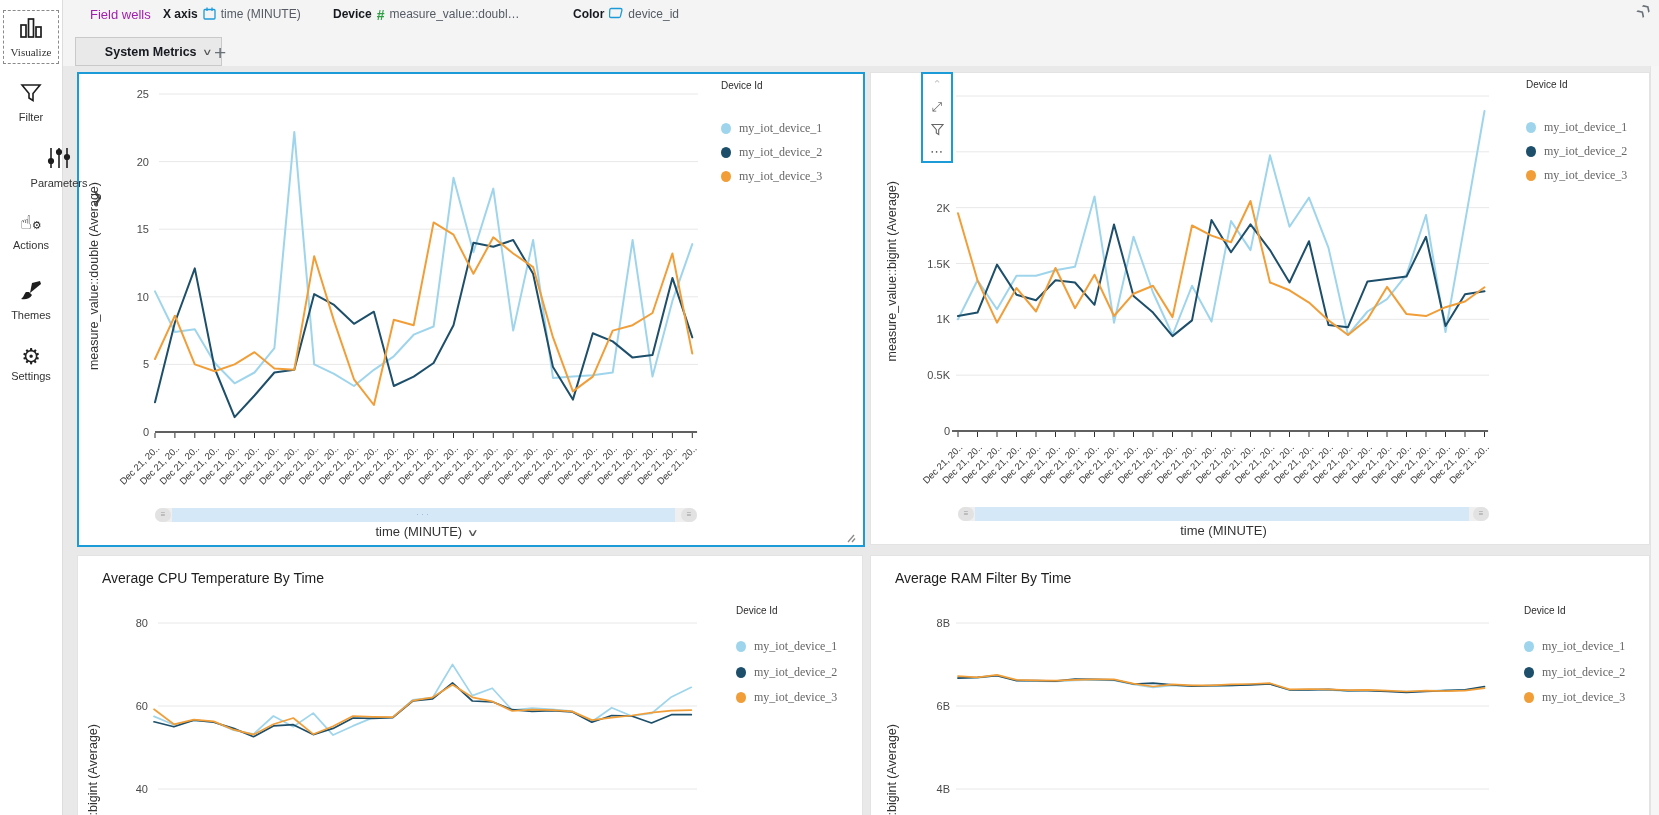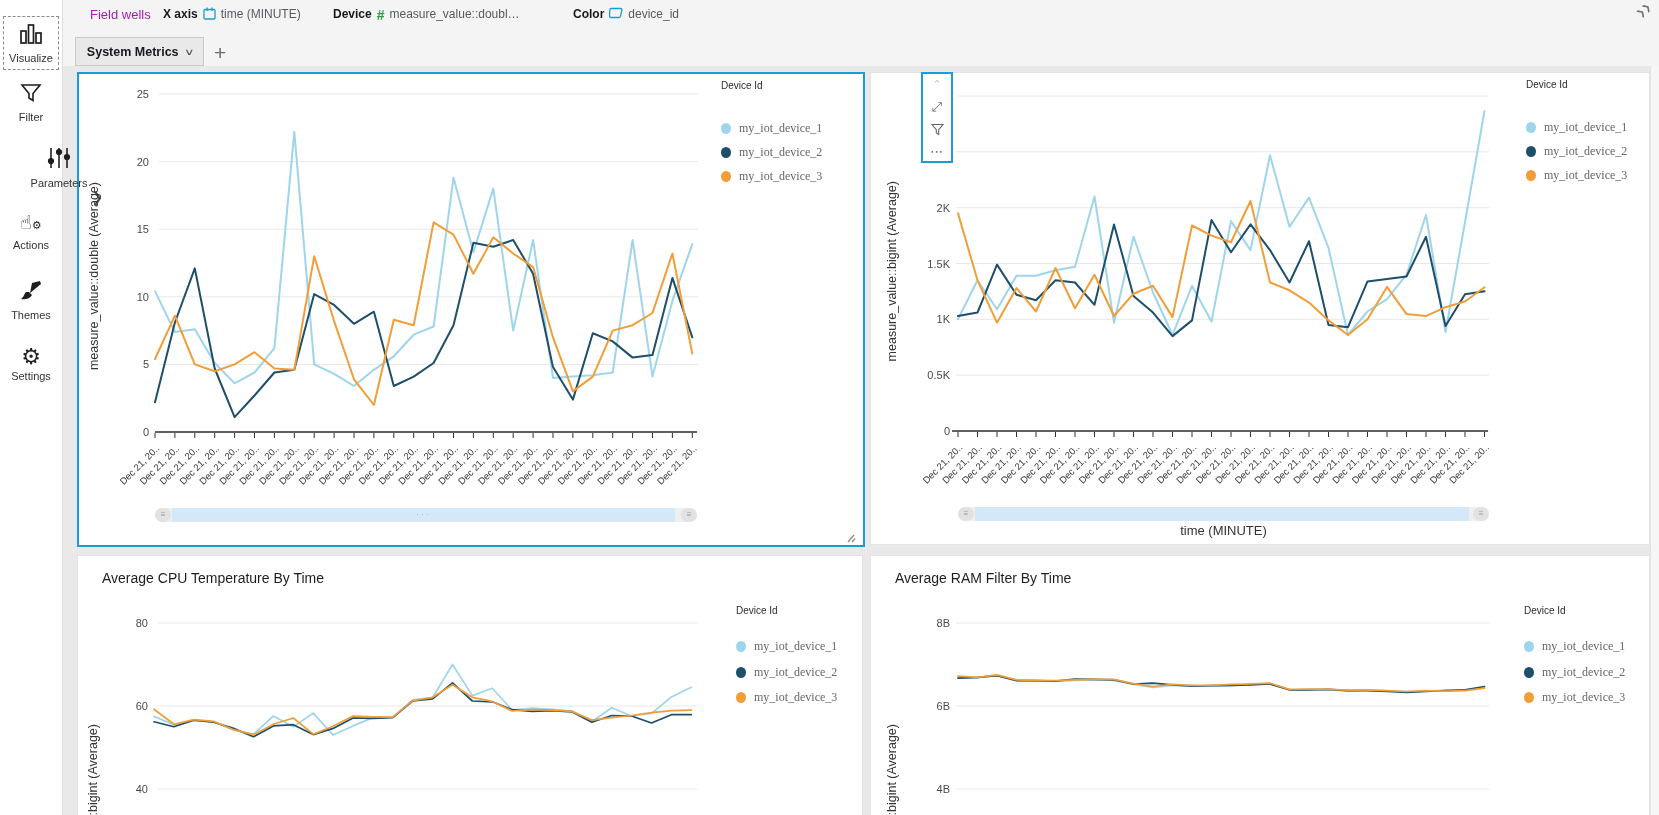--- a/index.html
+++ b/index.html
@@ -18,21 +18,21 @@
   #topbar .fw-label{position:absolute;left:28px;top:7px;font-size:13px;color:#a21caf;}
   .fw-group{position:absolute;top:7px;display:flex;align-items:flex-start;gap:5px;cursor:pointer;}
   .fw-name{font-weight:bold;color:#16191f;}
   .fw-value{color:#545b64;}
   #collapse-btn{position:absolute;right:8px;top:5px;color:#687078;font-size:9px;
     transform:rotate(-45deg);letter-spacing:0;cursor:pointer;}
   
   #tabbar{position:absolute;left:62px;top:28px;width:1597px;height:38px;background:#f4f4f4;}
   #tab-active{position:absolute;left:13px;bottom:0;height:27px;width:127px;background:#e9e9e9;
     border:1px solid #c9c9c9;display:flex;align-items:center;justify-content:center;gap:7px;
-    font-size:12.5px;font-weight:bold;color:#16191f;cursor:pointer;}
+    font-size:12.5px;font-weight:bold;color:#16191f;cursor:pointer;padding-left:18px;}
   #tab-active .chev{font-size:9px;color:#555;font-weight:normal;transform:scaleX(1.6);}
   #tab-add{position:absolute;left:152px;bottom:3px;font-size:21px;color:#687078;cursor:pointer;line-height:20px;}
   
   #canvas{position:absolute;left:62px;top:66px;width:1588px;height:749px;background:#e9e9e9;}
   .card{position:absolute;background:#fff;overflow:hidden;}
   #card1{left:15px;top:6px;width:784px;height:471px;border:2px solid #1b9cd8;}
   #card2{left:808px;top:6px;width:778px;height:471px;border:1px solid #e3e3e3;}
   #card3{left:15px;top:489px;width:784px;height:260px;border:1px solid #e3e3e3;}
   #card4{left:808px;top:489px;width:778px;height:260px;border:1px solid #e3e3e3;}
   .chart{position:absolute;left:0;top:0;}
@@ -60,21 +60,21 @@
   #hover-menu .mi{height:19px;display:flex;align-items:center;justify-content:center;
     color:#666;cursor:pointer;}
   
   #vscroll{position:absolute;left:1650px;top:66px;width:9px;height:749px;background:#f6f6f6;
     border-left:1px solid #e3e3e3;}
 </style>
 </head>
 <body>
 
 <nav id="sidebar">
-  <div class="side-item" id="item-visualize" style="top:16px;">
+  <div class="side-item" id="item-visualize" style="top:10px;font-family:Liberation Serif, serif;">
     <span>
       <svg width="24" height="22" viewBox="0 0 24 22" fill="none" stroke="#1e1e1e" stroke-width="1.7">
         <rect x="2" y="8" width="5" height="12"></rect>
           <rect x="9.5" y="2" width="5" height="18"></rect>
           <rect x="17" y="10" width="5" height="10"></rect>
       </svg>
     </span>
     <span class="lbl">Visualize</span>
   </div>
   <div class="side-item" style="top:82px;">
@@ -246,20 +246,23 @@
       </div>
       <div class="legend-item" style="top:89px;">
         <span class="legend-dot" style="background: rgb(241, 158, 56);"></span>
         <span class="legend-text">my_iot_device_3</span>
       </div>
     </div>
     <div class="sb" style="left:76px;top:434px;width:542px;">
       <div class="sb-fill" style="left:17px;width:503px;">···</div>
       <div class="sb-h" style="left:0;">≡</div>
       <div class="sb-h" style="right:0;">≡</div>
+    </div>
+    <div class="xaxis-title" style="left:76px;width:542px;top:450px;">
+      <span>time (MINUTE)</span><span class="chev">∨</span>
     </div>
     <span id="resize-handle">
       <svg width="11" height="9" viewBox="0 0 11 9">
           <line x1="3" y1="8" x2="9" y2="1" stroke="#8a8a8a" stroke-width="1.3"></line>
           <line x1="7" y1="8" x2="10" y2="4.5" stroke="#8a8a8a" stroke-width="1.3"></line>
         </svg>
     </span>
   </section>
 
   <div id="hover-menu">

